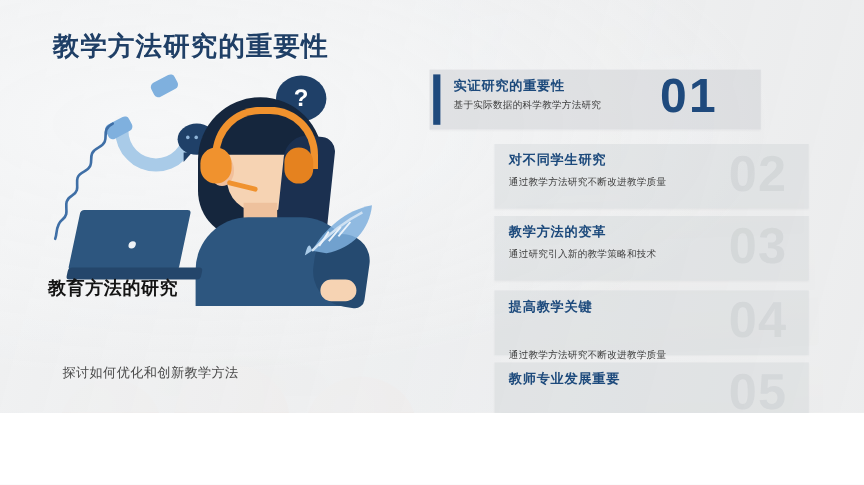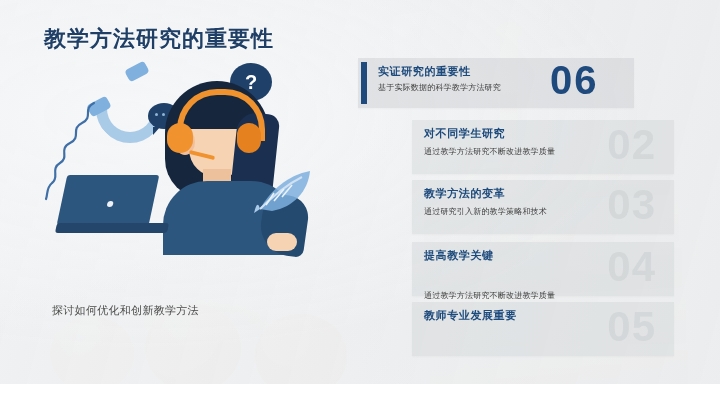--- a/index.html
+++ b/index.html
@@ -2,21 +2,21 @@
 <html><head>
 <meta charset="utf-8">
 <style>
   html,body{margin:0;padding:0;background:#ffffff;}
   body{
     font-family:"Liberation Sans","DejaVu Sans",sans-serif;
     -webkit-font-smoothing:antialiased;
   }
   #slide{
     position:relative;
-    width:720px;height:384px;
+    width:720px;height:344px;
     overflow:hidden;
     background:#eceded;
   }
 
   
   .bg-base{
     position:absolute;inset:0;
     background:
       linear-gradient(160deg,#f2f3f4 0%,#eaebec 40%,#e8e9ea 70%,#ededee 100%);
   }
@@ -354,26 +354,27 @@
     </div>
 
     <svg class="leaf" viewBox="0 0 62 46">
       <path d="M8 42 C18 24 36 8 58 4 C56 24 42 40 20 44 Z" fill="#7fb0de" opacity=".85"></path>
       <path d="M8 42 C20 30 34 18 50 10" stroke="#cfe1f2" stroke-width="2" fill="none"></path>
       <path d="M14 38 L22 26 M22 34 L32 22 M30 30 L40 18" stroke="#eaf2fa" stroke-width="1.6" fill="none"></path>
       <path d="M2 46 C4 38 6 34 8 42 Z" fill="#a9cbe8"></path>
     </svg>
   </div>
 
+  <div class="subtitle">教育方法的研究</div>
   <div class="caption">探讨如何优化和创新教学方法</div>
 
   <div class="list">
 
     <div class="card first">
-      <span class="big-num" style="position:absolute;left:192px;top:2px">06</span>
+      <span class="big-num" style="position:absolute;left:192px;top:2px">01</span>
     </div>
     <div class="accent-bar"></div>
     <div class="item-head h1">实证研究的重要性</div>
     <div class="item-sub s1">基于实际数据的科学教学方法研究</div>
 
     <div class="card rest c2">
       <span class="ghost-num">02</span>
     </div>
     <div class="item-head h2">对不同学生研究</div>
     <div class="item-sub s2">通过教学方法研究不断改进教学质量</div>

